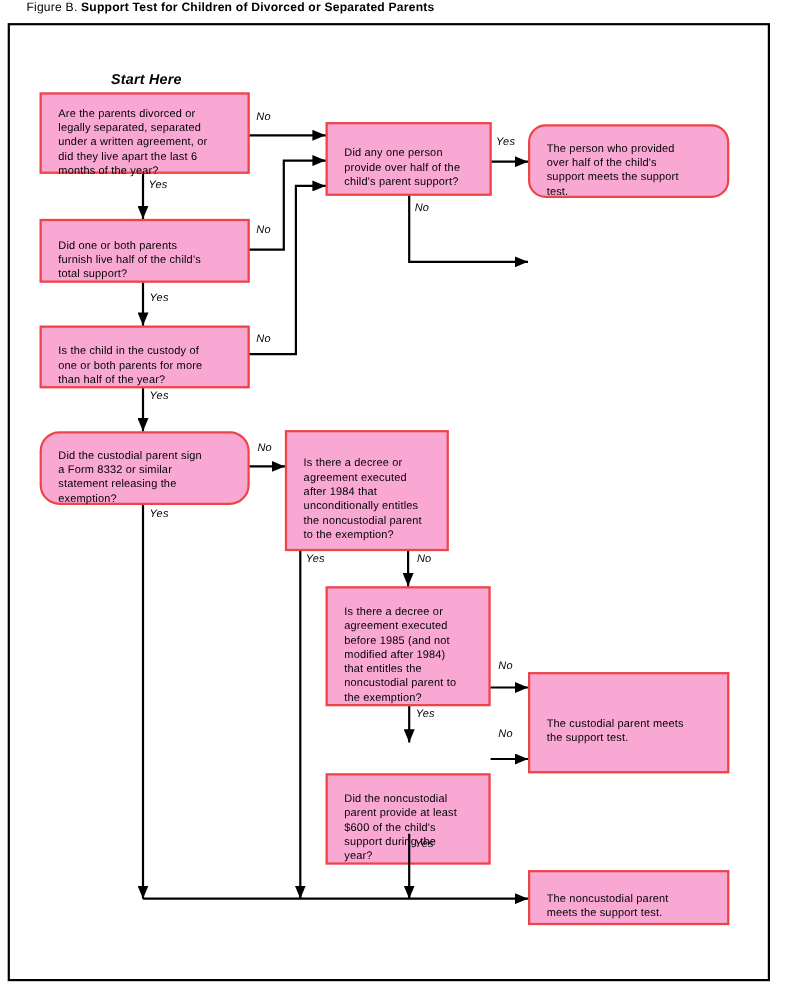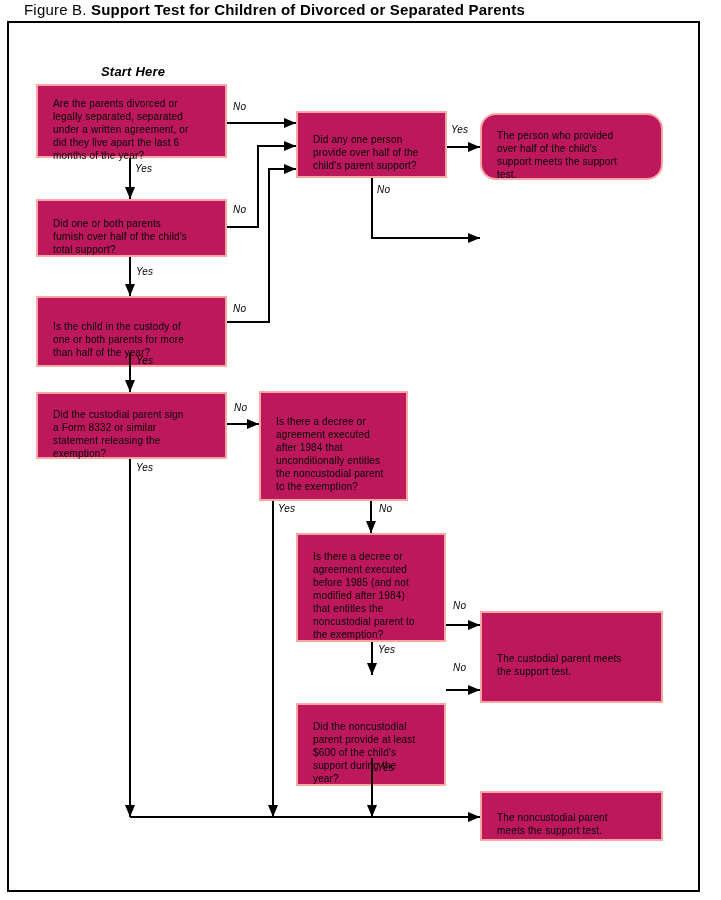--- a/index.html
+++ b/index.html
@@ -1,25 +1,25 @@
 <!DOCTYPE html>
 <html><head>
 <meta charset="utf-8">
 <style>
   html, body { margin:0; padding:0; background:#ffffff; }
   .page {
     position:relative; width:721px; height:900px; background:#ffffff;
     font-family:"Liberation Sans", sans-serif; color:#000; overflow:hidden;
   }
-  .figure-title { position:absolute; left:4px; top:1px; font-size:15px; letter-spacing:0.2px; white-space:nowrap;padding-left:20px; }
+  .figure-title { position:absolute; left:4px; top:1px; font-size:11px; letter-spacing:0.2px; white-space:nowrap;padding-left:20px; }
   .figure-title .bold { font-weight:bold; }
   .outer-frame { position:absolute; left:7px; top:21px; width:689px; height:867px; border:2px solid #000; }
   .start-here { position:absolute; left:101px; top:64px; font-size:13px; font-weight:bold; font-style:italic; letter-spacing:0.2px; }
   .box {
-    position:absolute; box-sizing:border-box; border:2px solid #fca5a5; background:#be185d;
+    position:absolute; box-sizing:border-box; border:2px solid #ef4444; background:#f9a8d4;
     display:flex; align-items:center; font-size:10px; line-height:13px; letter-spacing:0.15px;
     padding:19px 6px 3px 15px;
   }
   .box .txt { white-space:pre-line; }
   .lbl { position:absolute; font-size:10px; font-style:italic; letter-spacing:0.2px; white-space:nowrap; }
   svg.connectors { position:absolute; left:0; top:0; pointer-events:none; }
   svg.connectors path.edge { fill:none; stroke:#000; stroke-width:2; }
 </style>
 </head>
 <body>
@@ -49,31 +49,31 @@
   <div class="box" style="left:480px; top:113px; width:183px; height:67px;border-radius:16px;">
     <span class="txt">The person who provided
 over half of the child's
 support meets the support
 test.</span>
   </div>
 
 
   <div class="box" style="left:36px; top:199px; width:191px; height:58px;">
     <span class="txt">Did one or both parents
-furnish over half of the child's
+furnish live half of the child's
 total support?</span>
   </div>
 
-  <div class="box" style="left:36px; top:296px; width:191px; height:71px;">
+  <div class="box" style="left:36px; top:296px; width:191px; height:57px;">
     <span class="txt">Is the child in the custody of
 one or both parents for more
 than half of the year?</span>
   </div>
 
-  <div class="box" style="left:36px; top:392px; width:191px; height:67px;">
+  <div class="box" style="left:36px; top:392px; width:191px; height:67px;border-radius:18px;">
     <span class="txt">Did the custodial parent sign
 a Form 8332 or similar
 statement releasing the
 exemption?</span>
   </div>
 
   <div class="box" style="left:259px; top:391px; width:149px; height:110px;">
     <span class="txt">Is there a decree or
 agreement executed
 after 1984 that

